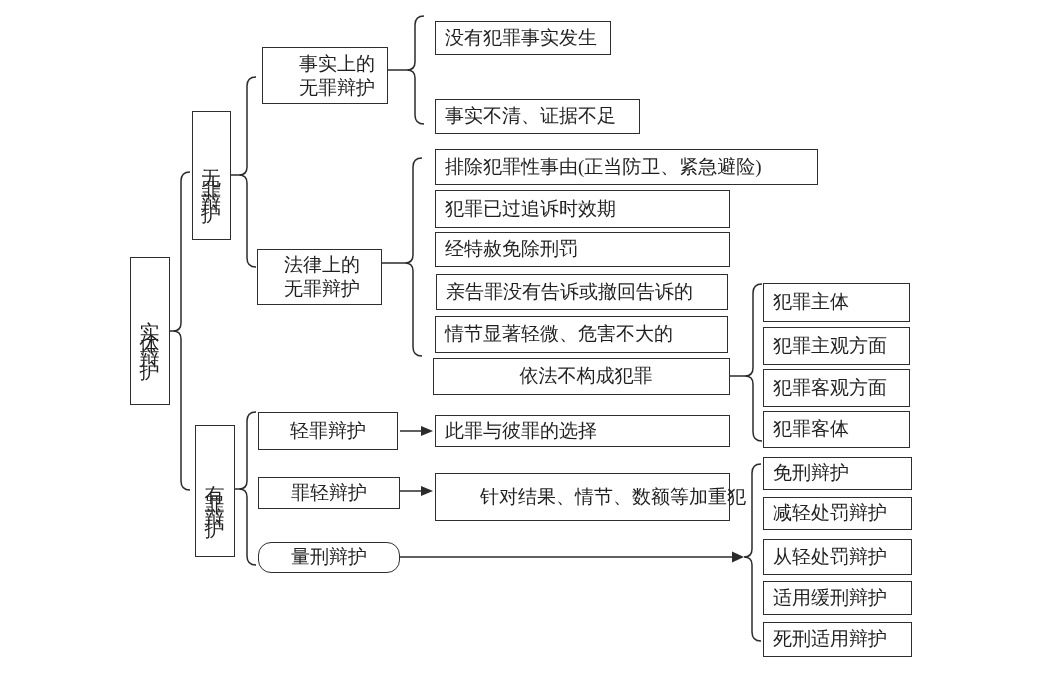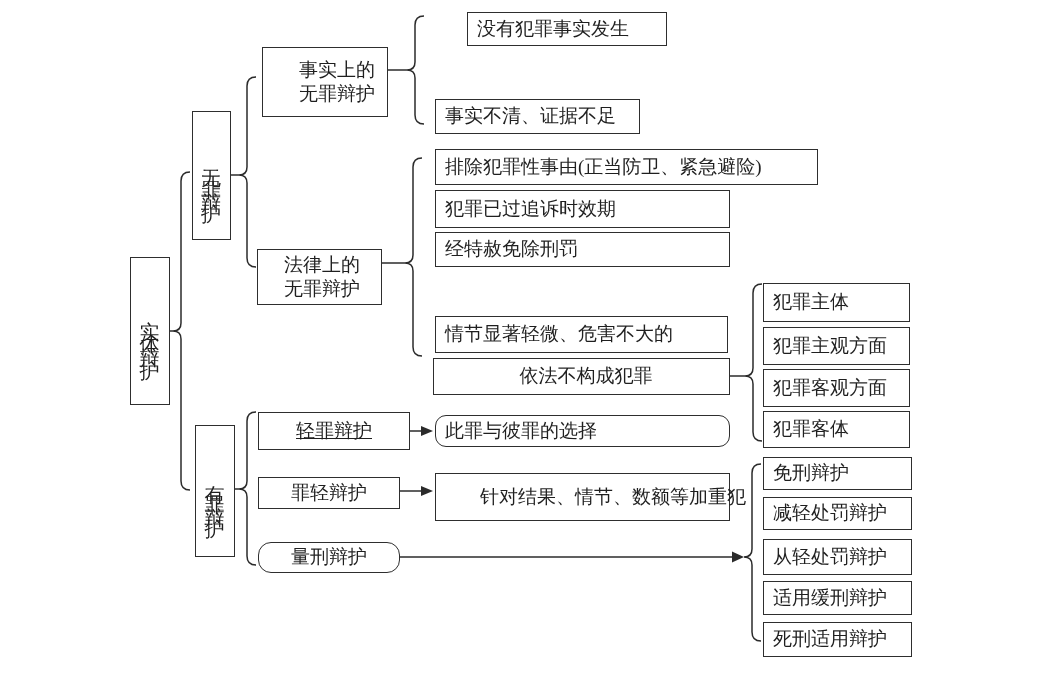--- a/index.html
+++ b/index.html
@@ -89,45 +89,48 @@
   </div>
 
   <div class="box vbox" style="left:192px; top:111px; width:39px; height:129px;">
     <span>无罪辩护</span>
   </div>
 
   <div class="box vbox" style="left:195px; top:425px; width:40px; height:132px;">
     <span>有罪辩护</span>
   </div>
 
-  <div class="box twoline" style="left:262px; top:47px; width:126px; height:70px;padding-left:36px;">
+  <div class="box twoline" style="left:262px; top:47px; width:126px; height:57px;padding-left:36px;">
     <span>事实上的</span>
     <span>无罪辩护</span>
   </div>
 
   <div class="box twoline" style="left:257px; top:237px; width:125px; height:56px;margin-top:12px;">
     <span>法律上的</span>
     <span>无罪辩护</span>
   </div>
 
-  <div class="box h" style="left:435px; top:12px; width:200px; height:34px;margin-left:32px;">
+  <div class="box h" style="left:435px; top:21px; width:176px; height:34px;">
     <span>没有犯罪事实发生</span>
   </div>
   <div class="box h" style="left:435px; top:99px; width:205px; height:35px;">
     <span>事实不清、证据不足</span>
   </div>
 
   <div class="box h" style="left:435px; top:149px; width:383px; height:36px;">
     <span>排除犯罪性事由(正当防卫、紧急避险)</span>
   </div>
   <div class="box h" style="left:435px; top:190px; width:295px; height:38px;">
     <span>犯罪已过追诉时效期</span>
   </div>
   <div class="box h" style="left:435px; top:232px; width:295px; height:35px;">
     <span>经特赦免除刑罚</span>
+  </div>
+  <div class="box h" style="left:436px; top:274px; width:292px; height:36px;">
+    <span>亲告罪没有告诉或撤回告诉的</span>
   </div>
   <div class="box h" style="left:435px; top:316px; width:293px; height:37px;">
     <span>情节显著轻微、危害不大的</span>
   </div>
   <div class="box h" style="left:433px; top:358px; width:297px; height:37px;justify-content:center;">
     <span>依法不构成犯罪</span>
   </div>
 
   <div class="box h" style="left:763px; top:283px; width:147px; height:39px;">
     <span>犯罪主体</span>
@@ -135,31 +138,31 @@
   <div class="box h" style="left:763px; top:327px; width:147px; height:38px;">
     <span>犯罪主观方面</span>
   </div>
   <div class="box h" style="left:763px; top:369px; width:147px; height:38px;">
     <span>犯罪客观方面</span>
   </div>
   <div class="box h" style="left:763px; top:411px; width:147px; height:37px;">
     <span>犯罪客体</span>
   </div>
 
-  <div class="box center" style="left:258px; top:412px; width:152px; height:38px;text-decoration:underline;">
+  <div class="box center" style="left:258px; top:412px; width:140px; height:38px;">
     <span>轻罪辩护</span>
   </div>
   <div class="box center" style="left:258px; top:477px; width:142px; height:32px;">
     <span>罪轻辩护</span>
   </div>
   <div class="box center" style="left:258px; top:542px; width:142px; height:31px;border-radius:13px;">
     <span>量刑辩护</span>
   </div>
 
-  <div class="box h" style="left:435px; top:415px; width:295px; height:32px;border-radius:11px;">
+  <div class="box h" style="left:435px; top:415px; width:295px; height:32px;">
     <span>此罪与彼罪的选择</span>
   </div>
   <div class="box h" style="left:435px; top:473px; width:295px; height:48px;padding-left:44px;">
     <span>针对结果、情节、数额等加重犯</span>
   </div>
 
   <div class="box h" style="left:763px; top:457px; width:149px; height:33px;">
     <span>免刑辩护</span>
   </div>
   <div class="box h" style="left:763px; top:497px; width:149px; height:33px;">

